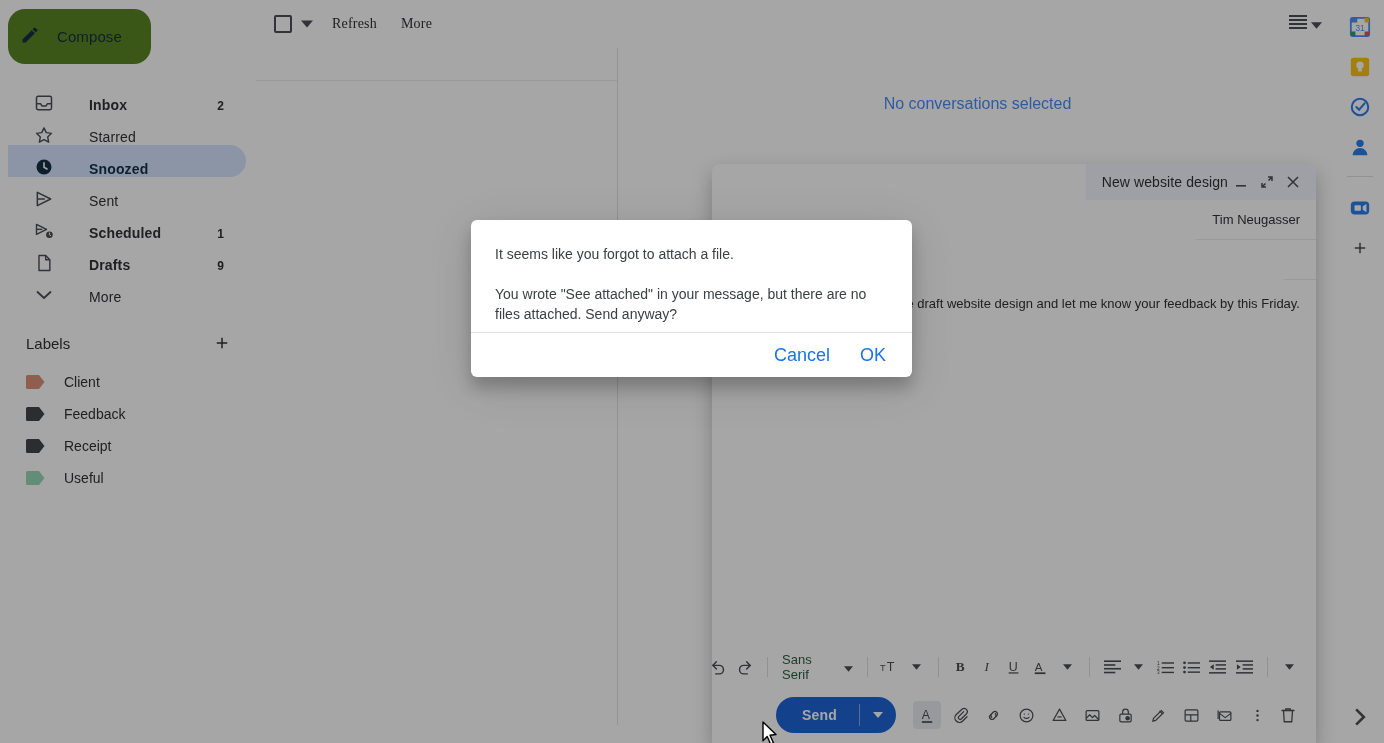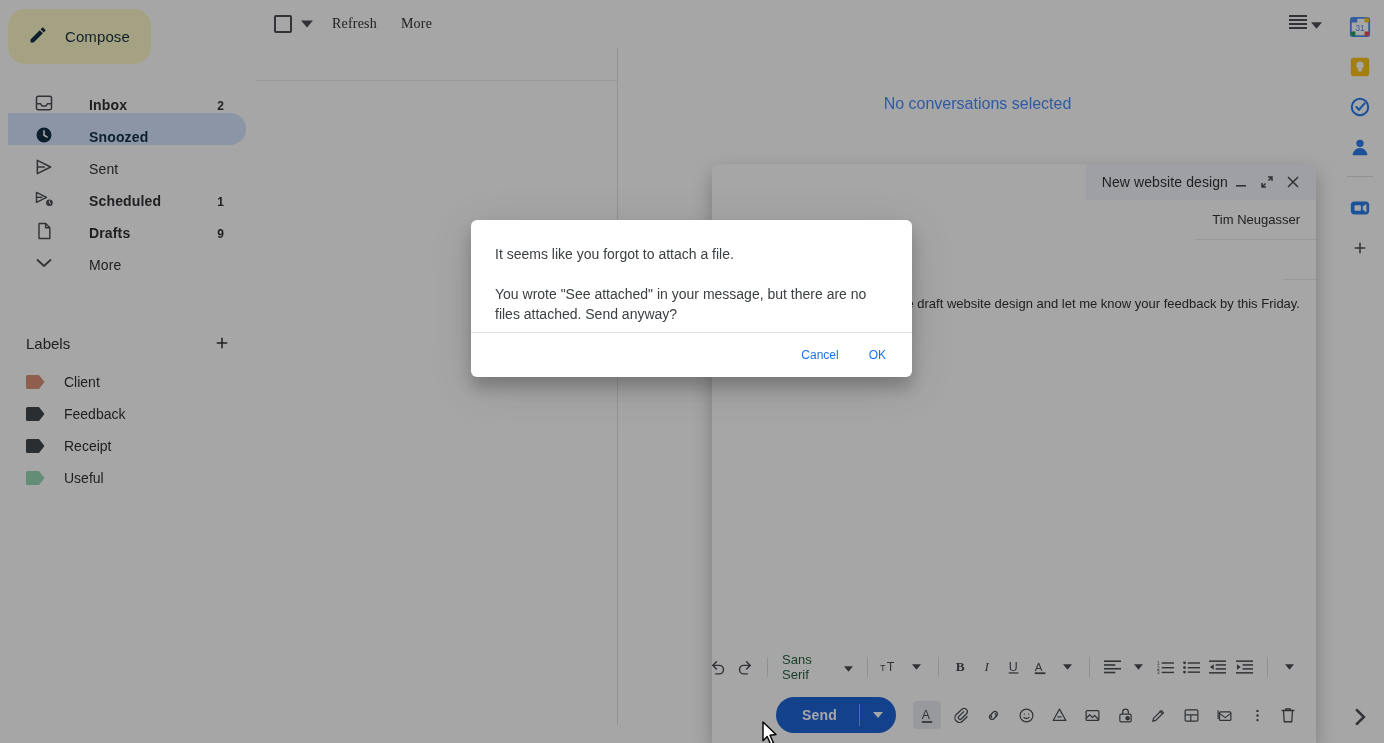--- a/index.html
+++ b/index.html
@@ -12,22 +12,22 @@
   #app { position: relative; width: 1384px; height: 743px; background: #ffffff; }
 
   
   .sidebar {
     position: absolute; left: 0; top: 0; width: 256px; height: 743px;
     background: #ffffff;
   }
   .compose-btn {
     position: absolute; left: 8px; top: 9px;
     width: 143px; height: 55px; border-radius: 17px;
-    background: #fef9c3; display: flex; align-items: center;
-    padding-left: 20px; gap: 17px; cursor: pointer; border: none;
+    background: #4d7c0f; display: flex; align-items: center;
+    padding-left: 12px; gap: 17px; cursor: pointer; border: none;
   }
   .compose-label { font-size: 15px; color: #001d35; letter-spacing: .1px; }
   .nav-list { position: absolute; top: 81px; left: 0; width: 256px; }
   .nav-item {
     display: flex; align-items: flex-end; height: 32px;
     margin: 0 10px 0 8px; padding-left: 26px; border-radius: 0 16px 16px 0;
     cursor: pointer; gap: 35px;
   }
   .nav-item .nav-icon { width: 20px; height: 20px; display:flex; align-items:center; justify-content:center; flex:none; }
   .nav-label { font-size: 14px; color: #202124; flex: 1; letter-spacing:.15px; }
@@ -143,21 +143,21 @@
   }
   .dlg-body { flex: 1; padding: 24px 24px 0; }
   .dlg-line1 { font-size: 14px; color: #3c4043; line-height: 20px; margin-bottom: 20px; }
   .dlg-line2 { font-size: 14px; color: #3c4043; line-height: 20px; }
   .dlg-actions {
     height: 45px; border-top: 1px solid #e0e0e0;
     display: flex; align-items: center; justify-content: flex-end;
     gap: 10px; padding-right: 16px;
   }
   .dlg-btn {
-    font-size: 12px; color: #1a73e8; background: none; border: none;
+    font-size: 18px; color: #1a73e8; background: none; border: none;
     padding: 8px 10px; border-radius: 4px; cursor: pointer;
     font-family: "Liberation Sans", sans-serif;
     text-align: right;
   }
 
   .cursor { position: absolute; left: 762px; top: 721px; z-index: 90; pointer-events: none; }
 </style>
 </head>
 <body>
 
@@ -176,20 +176,29 @@
     <div class="nav-list">
         <div class="nav-item bold">
           <span class="nav-icon">
             <svg width="20" height="20" viewBox="0 0 24 24" fill="none" stroke="#3c4043" stroke-width="1.8" stroke-linejoin="round">
               <rect x="3" y="4" width="18" height="16" rx="2"></rect>
               <path d="M3 13h5l1.5 2.5h5L16 13h5"></path>
             </svg>
           </span>
           <span class="nav-label">Inbox</span>
           <span class="nav-count">2</span>
+        </div>
+        <div class="nav-item">
+          <span class="nav-icon">
+            <svg width="20" height="20" viewBox="0 0 24 24" fill="none" stroke="#3c4043" stroke-width="1.7" stroke-linejoin="round">
+              <path d="M12 3.5l2.7 5.7 6.3.8-4.6 4.3 1.2 6.2L12 17.6 6.4 20.5l1.2-6.2L3 10l6.3-.8z"></path>
+            </svg>
+          </span>
+          <span class="nav-label">Starred</span>
+          <span class="nav-count"></span>
         </div>
         <div class="nav-item active bold">
           <span class="nav-icon">
             <svg width="20" height="20" viewBox="0 0 24 24">
               <circle cx="12" cy="12" r="9" fill="#001d35"></circle>
               <path d="M12 7v5.3l3.6 2.1" stroke="#fff" stroke-width="1.9" fill="none" stroke-linecap="round"></path>
             </svg>
           </span>
           <span class="nav-label">Snoozed</span>
           <span class="nav-count"></span>

